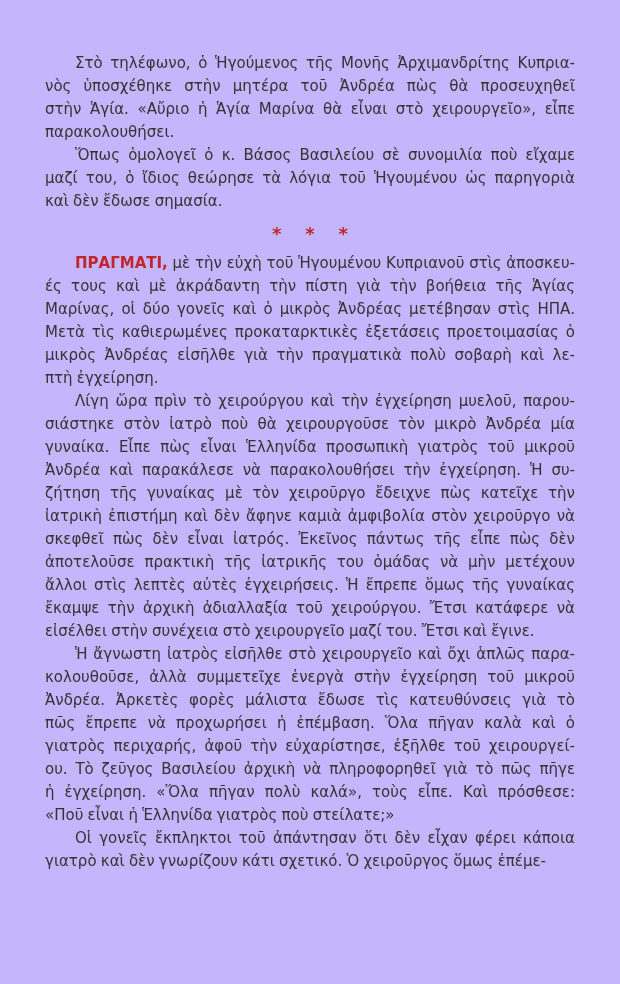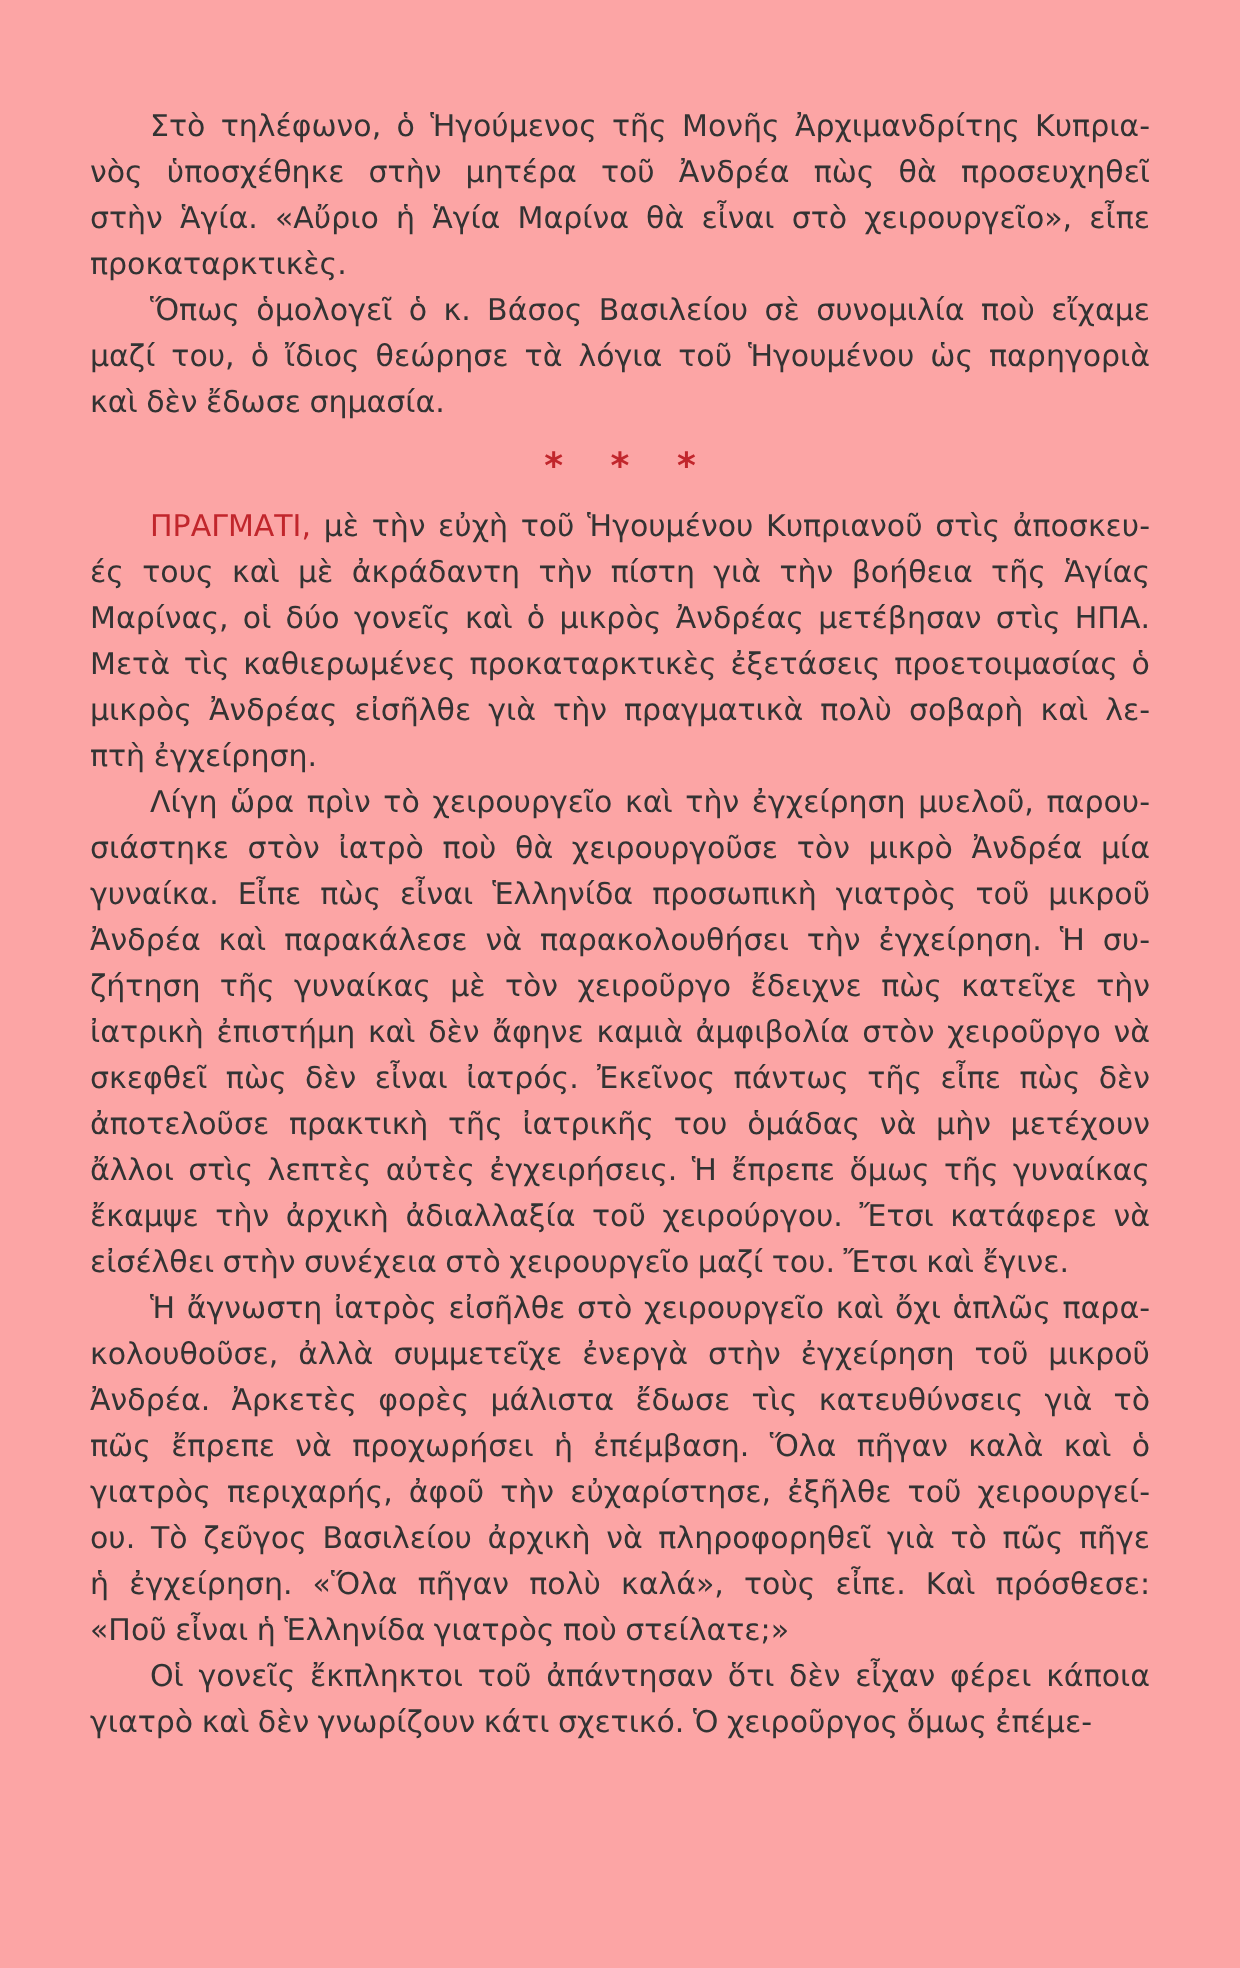--- a/index.html
+++ b/index.html
@@ -4,21 +4,21 @@
 <style>
   html, body {
     margin: 0;
     padding: 0;
     background: #ffffff;
   }
   .page {
     position: relative;
     width: 620px;
     height: 984px;
-    background: #fca5a5;
+    background: #c4b5fd;
     font-family: "DejaVu Sans", sans-serif;
     color: #333333;
     overflow: hidden;
   }
   .text-column {
     position: absolute;
     left: 45px;
     top: 52px;
     width: 530px;
     font-size: 15px;
@@ -28,21 +28,21 @@
   .paragraph { margin: 0; }
   .line {
     text-align: justify;
     text-align-last: justify;
     -moz-text-align-last: justify;
   }
   .line.first { text-indent: 30px; }
   .line.last  { text-align-last: left; -moz-text-align-last: left; }
   .lead {
     color: #c1262c;
-    font-weight: normal;
+    font-weight: bold;
   }
   .separator {
     text-align: center;
     color: #c1262c;
     font-weight: bold;
     font-size: 18px;
     line-height: 23px;
     letter-spacing: 9px;
     text-indent: 9px;
     margin-top: 9px;
@@ -51,38 +51,38 @@
 </style>
 </head>
 <body>
 
 <div class="page">
   <div class="text-column">
       <div class="paragraph">
         <div class="line first">Στὸ τηλέφωνο, ὁ Ἡγούμενος τῆς Μονῆς Ἀρχιμανδρίτης Κυπρια-</div>
         <div class="line">νὸς ὑποσχέθηκε στὴν μητέρα τοῦ Ἀνδρέα πὼς θὰ προσευχηθεῖ</div>
         <div class="line">στὴν Ἁγία. «Αὔριο ἡ Ἁγία Μαρίνα θὰ εἶναι στὸ χειρουργεῖο», εἶπε</div>
-        <div class="line last">προκαταρκτικὲς.</div>
+        <div class="line last">παρακολουθήσει.</div>
       </div>
       <div class="paragraph">
         <div class="line first">Ὅπως ὁμολογεῖ ὁ κ. Βάσος Βασιλείου σὲ συνομιλία ποὺ εἴχαμε</div>
         <div class="line">μαζί του, ὁ ἴδιος θεώρησε τὰ λόγια τοῦ Ἡγουμένου ὡς παρηγοριὰ</div>
         <div class="line last">καὶ δὲν ἔδωσε σημασία.</div>
       </div>
       <div class="separator">* * *</div>
       <div class="paragraph">
         <div class="line first"><span class="lead">ΠΡΑΓΜΑΤΙ,</span> <span>μὲ τὴν εὐχὴ τοῦ Ἡγουμένου Κυπριανοῦ στὶς ἀποσκευ-</span></div>
         <div class="line">ές τους καὶ μὲ ἀκράδαντη τὴν πίστη γιὰ τὴν βοήθεια τῆς Ἁγίας</div>
         <div class="line">Μαρίνας, οἱ δύο γονεῖς καὶ ὁ μικρὸς Ἀνδρέας μετέβησαν στὶς ΗΠΑ.</div>
         <div class="line">Μετὰ τὶς καθιερωμένες προκαταρκτικὲς ἐξετάσεις προετοιμασίας ὁ</div>
         <div class="line">μικρὸς Ἀνδρέας εἰσῆλθε γιὰ τὴν πραγματικὰ πολὺ σοβαρὴ καὶ λε-</div>
         <div class="line last">πτὴ ἐγχείρηση.</div>
       </div>
       <div class="paragraph">
-        <div class="line first">Λίγη ὥρα πρὶν τὸ χειρουργεῖο καὶ τὴν ἐγχείρηση μυελοῦ, παρου-</div>
+        <div class="line first">Λίγη ὥρα πρὶν τὸ χειρούργου καὶ τὴν ἐγχείρηση μυελοῦ, παρου-</div>
         <div class="line">σιάστηκε στὸν ἰατρὸ ποὺ θὰ χειρουργοῦσε τὸν μικρὸ Ἀνδρέα μία</div>
         <div class="line">γυναίκα. Εἶπε πὼς εἶναι Ἑλληνίδα προσωπικὴ γιατρὸς τοῦ μικροῦ</div>
         <div class="line">Ἀνδρέα καὶ παρακάλεσε νὰ παρακολουθήσει τὴν ἐγχείρηση. Ἡ συ-</div>
         <div class="line">ζήτηση τῆς γυναίκας μὲ τὸν χειροῦργο ἔδειχνε πὼς κατεῖχε τὴν</div>
         <div class="line">ἰατρικὴ ἐπιστήμη καὶ δὲν ἄφηνε καμιὰ ἀμφιβολία στὸν χειροῦργο νὰ</div>
         <div class="line">σκεφθεῖ πὼς δὲν εἶναι ἰατρός. Ἐκεῖνος πάντως τῆς εἶπε πὼς δὲν</div>
         <div class="line">ἀποτελοῦσε πρακτικὴ τῆς ἰατρικῆς του ὁμάδας νὰ μὴν μετέχουν</div>
         <div class="line">ἄλλοι στὶς λεπτὲς αὐτὲς ἐγχειρήσεις. Ἡ ἔπρεπε ὅμως τῆς γυναίκας</div>
         <div class="line">ἔκαμψε τὴν ἀρχικὴ ἀδιαλλαξία τοῦ χειρούργου. Ἔτσι κατάφερε νὰ</div>
         <div class="line last">εἰσέλθει στὴν συνέχεια στὸ χειρουργεῖο μαζί του. Ἔτσι καὶ ἔγινε.</div>

